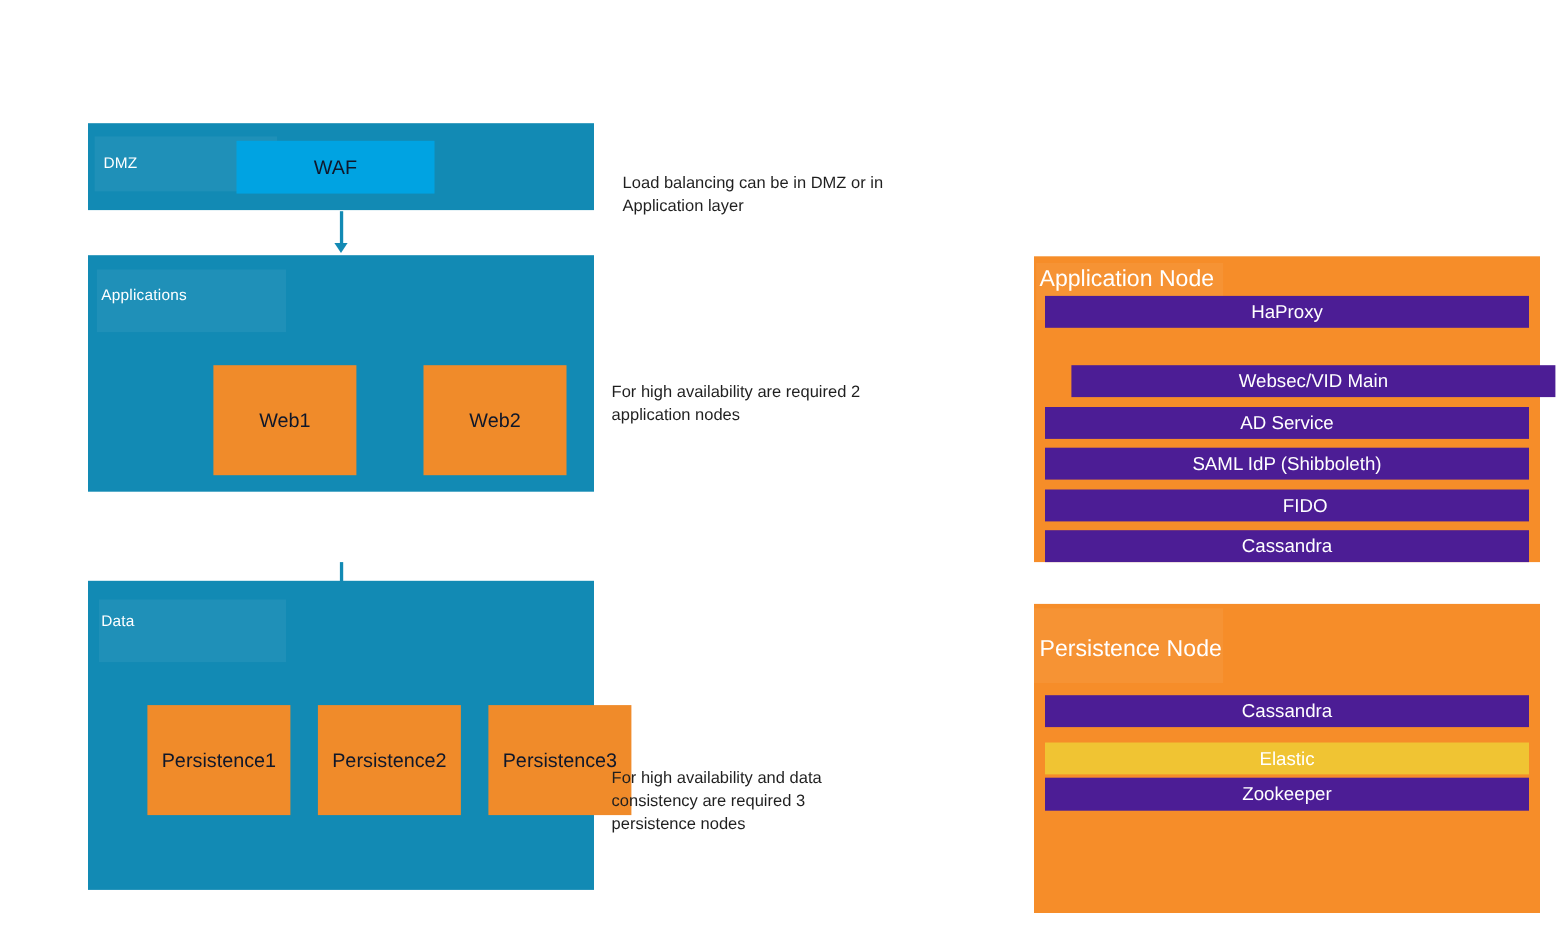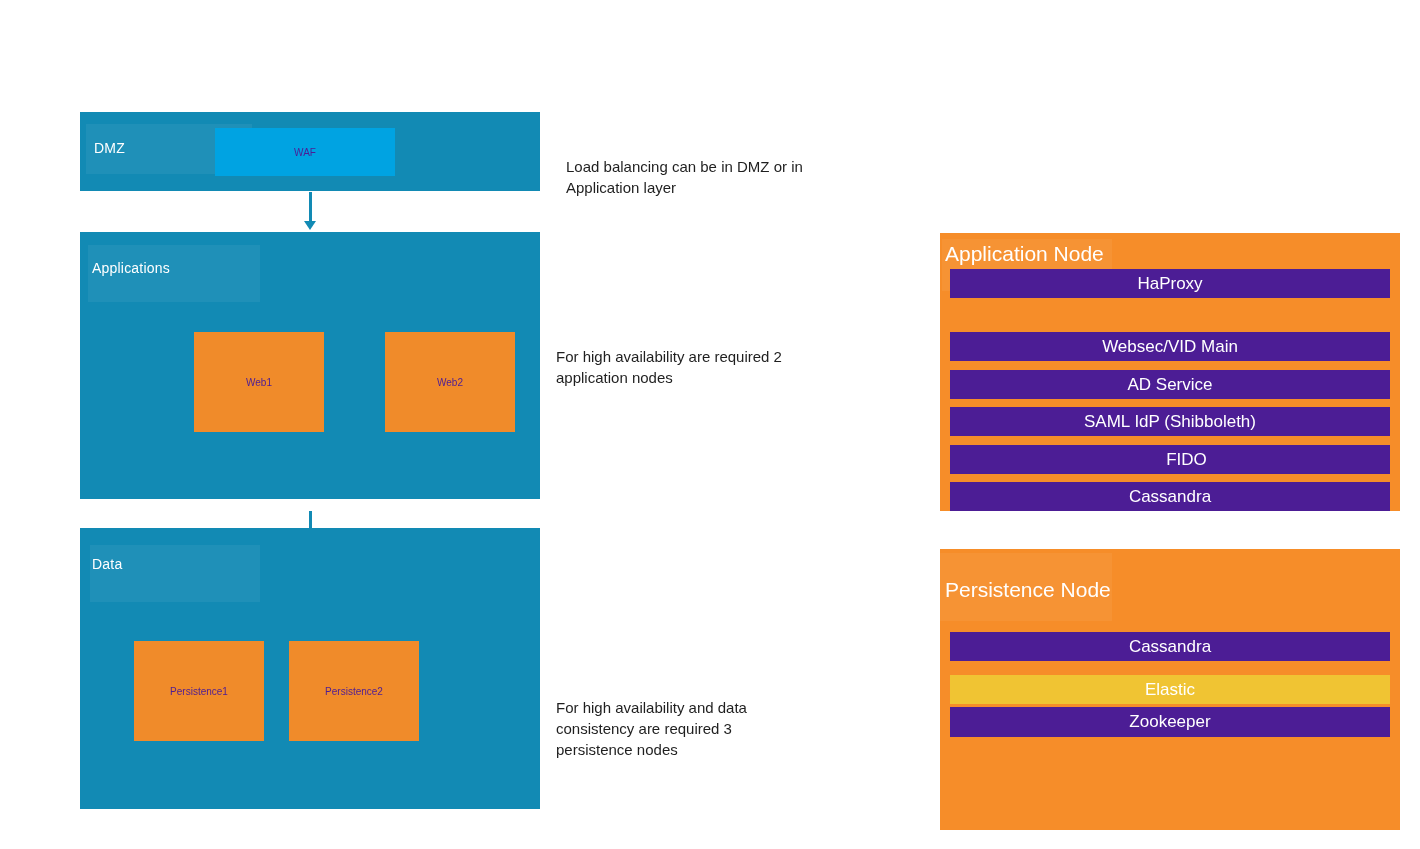--- a/index.html
+++ b/index.html
@@ -15,21 +15,21 @@
   }
 
   
   .layer {
     position: absolute;
     left: 80px;
     width: 460px;
     background: #128AB4;
   }
   .layer-dmz          { top: 112px; height: 79px; }
-  .layer-applications { top: 232px; height: 267px; }
+  .layer-applications { top: 232px; height: 215px; }
   .layer-data         { top: 528px; height: 281px; }
 
   .layer-label {
     position: absolute;
     color: #ffffff;
     font-size: 14px;
     letter-spacing: 0.2px;
   }
   .layer-dmz .layer-label          { left: 14px; top: 28px; }
   .layer-applications .layer-label { left: 12px; top: 28px; }
@@ -43,22 +43,22 @@
   .hl-apps { left: 8px;  top: 13px; width: 172px; height: 57px; }
   .hl-data { left: 10px; top: 17px; width: 170px; height: 57px; }
   .hl-appnode  { left: 2px; top: 6px;  width: 170px; height: 52px; }
   .hl-persnode { left: 0px; top: 4px;  width: 172px; height: 68px; }
 
   .inner-box {
     position: absolute;
     display: flex;
     align-items: center;
     justify-content: center;
-    color: #4c1d95;
-    font-size: 10px;
+    color: #0f172a;
+    font-size: 18px;
   }
   .waf-box {
     left: 135px; top: 16px; width: 180px; height: 48px;
     background: #00A3E2;
   }
   .orange-box { background: #F08B2A; margin-left: 44px; }
   .web1 { left: 70px;  top: 100px; width: 130px; height: 100px; }
   .web2 { left: 261px; top: 100px; width: 130px; height: 100px; }
   .pers1 { left: 10px;  top: 113px; width: 130px; height: 100px; }
   .pers2 { left: 165px; top: 113px; width: 130px; height: 100px; }
@@ -120,21 +120,21 @@
     background: #4c1d95;
     display: flex;
     align-items: center;
     justify-content: center;
     color: #ffffff;
     font-size: 17px;
   }
   .service-bar.highlight { background: #F0C433; }
 
   .svc-haproxy    { top: 36px; }
-  .svc-websec     { top: 99px; }
+  .svc-websec     { top: 99px; margin-left: 24px; }
   .svc-adservice  { top: 137px; }
   .svc-saml       { top: 174px; }
   .svc-fido       { top: 212px; padding-left: 33px; }
   .svc-freeradius { top: 249px; }
 
   .svc-cassandra  { top: 83px; }
   .svc-elastic    { top: 126px; }
   .svc-zookeeper  { top: 158px; height: 30px; }
 </style>
 </head>
@@ -163,20 +163,21 @@
   <div class="flow-arrow arrow-2">
     <div class="arrow-line"></div>
     <div class="arrow-head"></div>
   </div>
 
   <div class="layer layer-data">
     <div class="label-highlight hl-data"></div>
     <div class="layer-label">Data</div>
     <div class="inner-box orange-box pers1">Persistence1</div>
     <div class="inner-box orange-box pers2">Persistence2</div>
+    <div class="inner-box orange-box pers3">Persistence3</div>
   </div>
 
   <div class="annotation annotation-1">Load balancing can be in DMZ or in Application layer</div>
   <div class="annotation annotation-2">For high availability are required 2 application nodes</div>
   <div class="annotation annotation-3">For high availability and data consistency are required 3 persistence nodes</div>
 
   <div class="node-panel panel-appnode">
     <div class="label-highlight hl-appnode"></div>
     <div class="node-title">Application Node</div>
     <div class="service-bar svc-haproxy">HaProxy</div>

